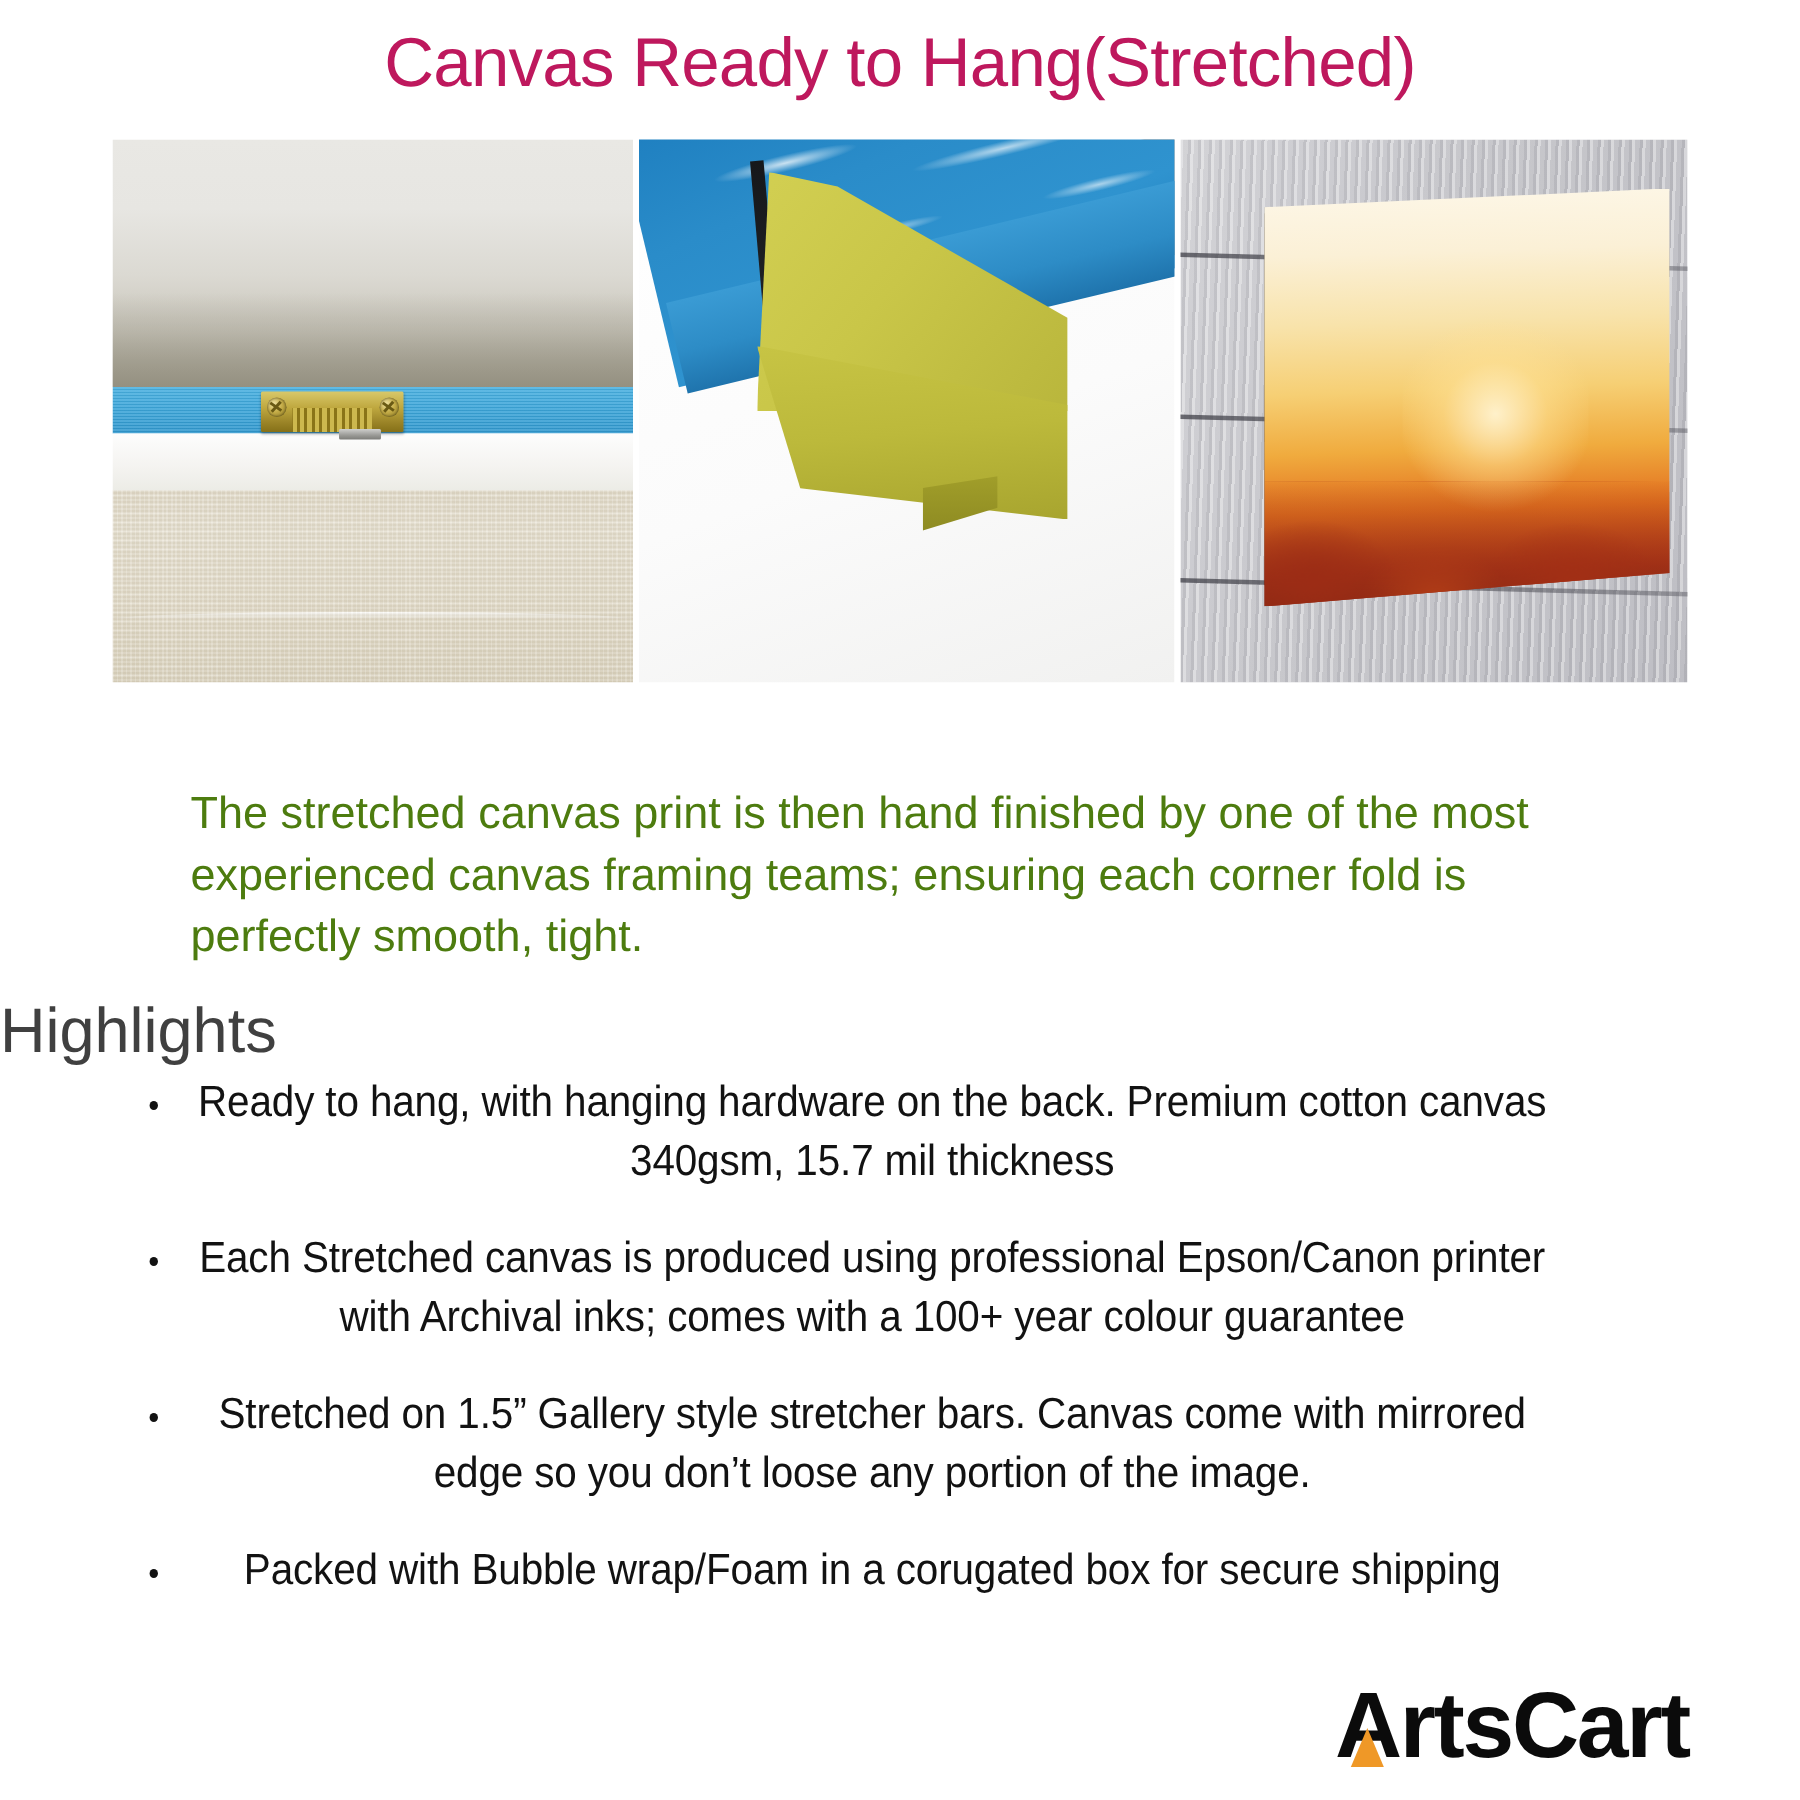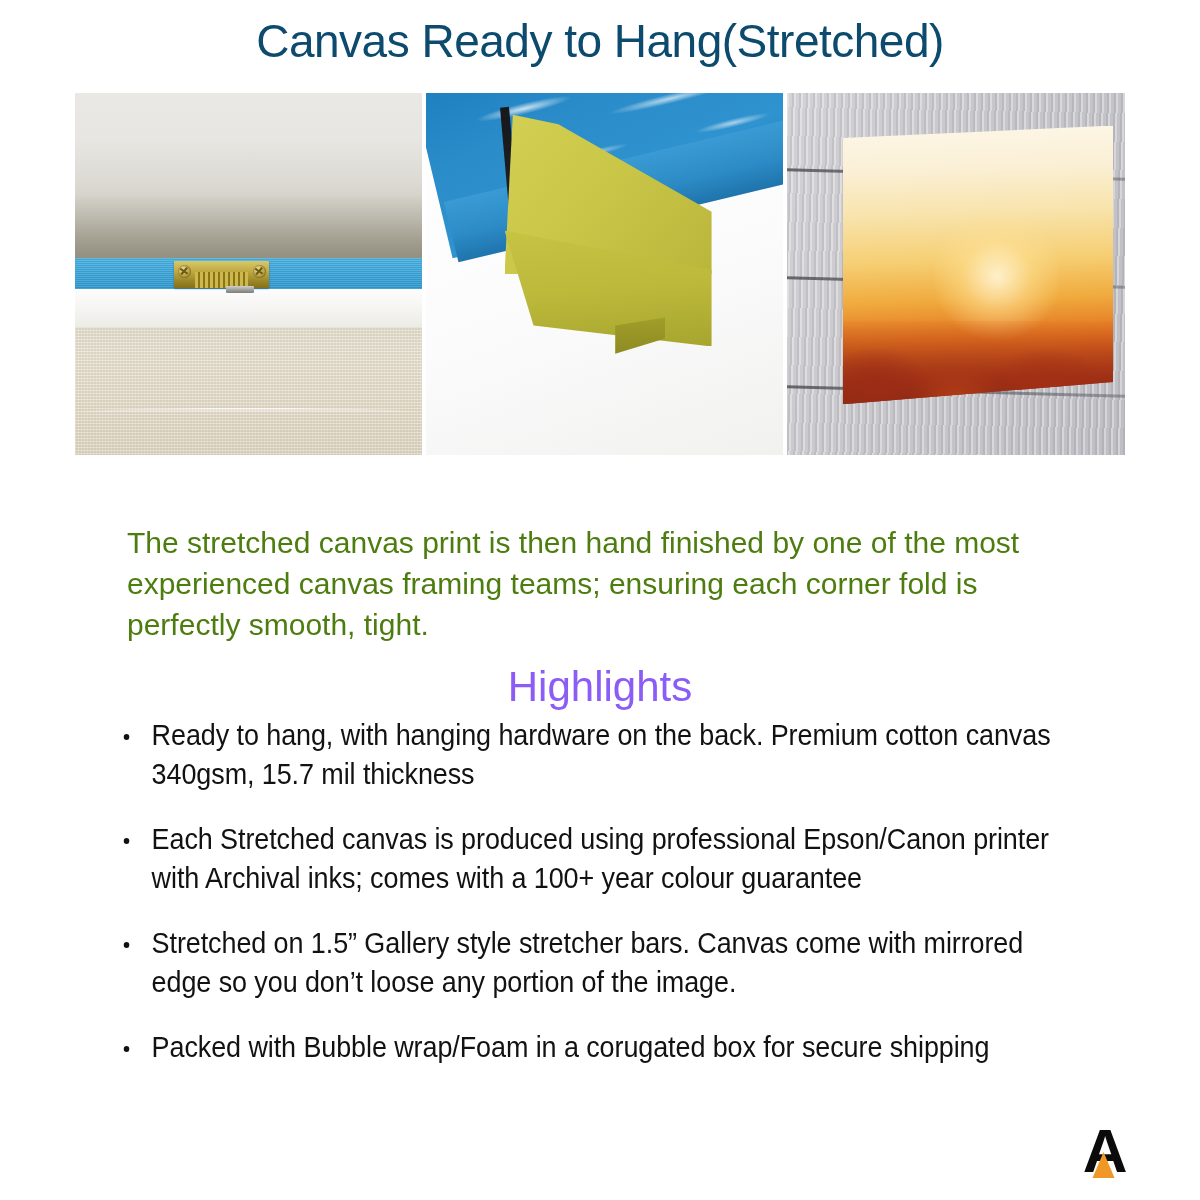--- a/index.html
+++ b/index.html
@@ -22,21 +22,21 @@
     position: absolute;
     top: 16px;
     left: 0;
     width: 1200px;
     text-align: center;
     font-family: "Liberation Sans", sans-serif;
     font-size: 46px;
     font-weight: 400;
     letter-spacing: -0.5px;
     line-height: 1.1;
-    color: #0c4a6e;
+    color: #be185d;
   }
 
   
   .image-strip {
     position: absolute;
     left: 75px;
     top: 93px;
     width: 1050px;
     height: 362px;
     display: flex;
@@ -263,36 +263,37 @@
     line-height: 1.37;
     color: #4d7c0f;
   }
 
   
   .highlights-heading {
     position: absolute;
     top: 628px;
     left: 0;
     width: 1200px;
-    text-align: center;
+    text-align: left;
     font-family: "Liberation Sans", sans-serif;
     font-size: 42px;
     font-weight: 400;
-    color: #8b5cf6;
+    color: #404040;
   }
 
   
   .highlights-list {
     position: absolute;
-    left: 120px;
+    left: 96px;
     top: 716px;
     width: 1010px;
     margin: 0;
     padding: 0;
     list-style: none;
+    text-align: center;
   }
   .highlight-item {
     position: relative;
     padding-left: 34px;
     margin-bottom: 27px;
     font-family: "Liberation Sans Narrow", "Liberation Sans", sans-serif;
     font-size: 29px;
     font-weight: 400;
     line-height: 1.33;
     color: #121212;
@@ -410,13 +411,14 @@
     <span class="bullet-dot"></span>
     <span>Packed with Bubble wrap/Foam in a corugated box for secure shipping</span>
   </li>
 </ul>
 
 <div class="logo">
   <span class="logo-a-wrap">
     <span>A</span>
     <span class="logo-triangle"></span>
   </span>
+  <span>rtsCart</span>
 </div>
 
 </body></html>

